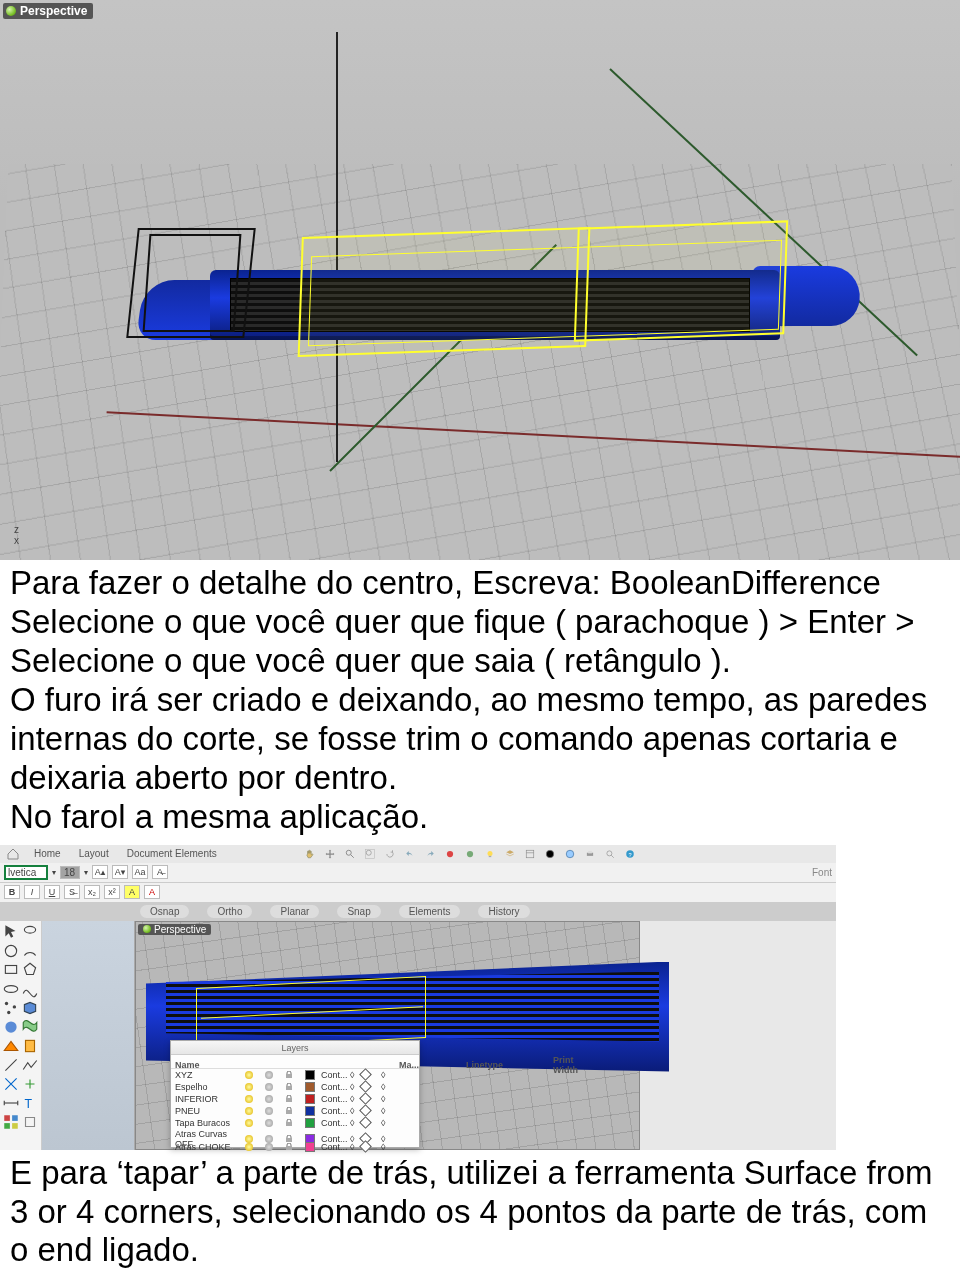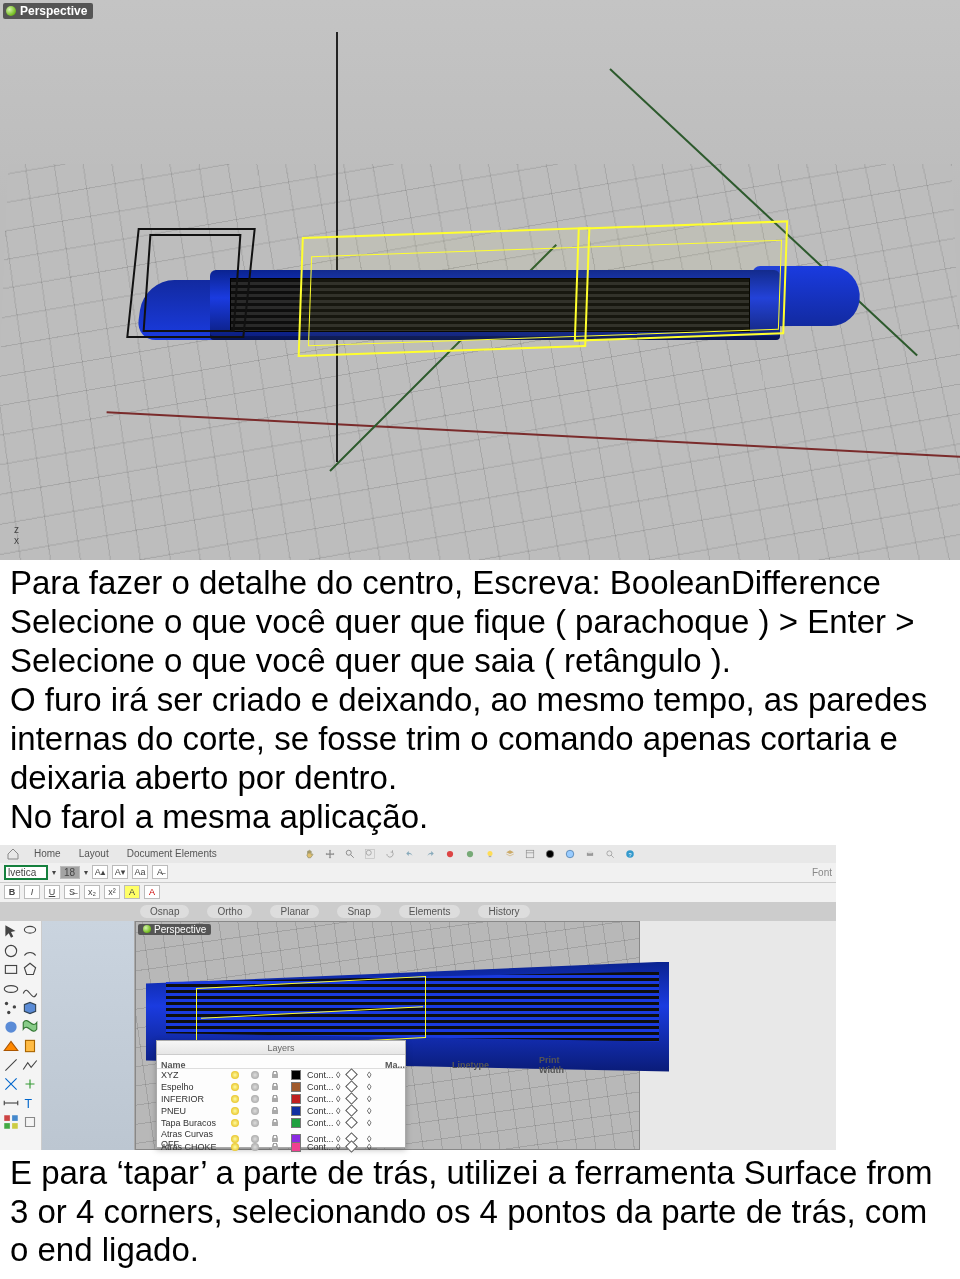--- a/index.html
+++ b/index.html
@@ -79,21 +79,21 @@
 
   .vp-persp2 .floor { position:absolute; inset:0;
     background: repeating-linear-gradient(82deg, transparent 0 18px, rgba(0,0,0,.12) 18px 19px),
                 repeating-linear-gradient(-8deg, transparent 0 18px, rgba(0,0,0,.12) 18px 19px),
                 #b8b8b8; }
   .vp-persp2 .piece { position:absolute; left:10px; right:-30px; top:40px; height:110px; background:linear-gradient(#0a2390,#1a3be0 40%,#0a1c78); clip-path: polygon(0 20%, 100% 0, 100% 100%, 0 90%); }
   .vp-persp2 .grille2 { position:absolute; left:30px; right:-20px; top:50px; height:70px; background: repeating-linear-gradient(#0e0e0e,#0e0e0e 3px,#1a3be0 3px,#1a3be0 6px); clip-path: polygon(0 15%, 100% 0, 100% 100%, 0 88%); }
   .vp-persp2 .selp { position:absolute; left:60px; top:60px; width:230px; height:62px; border:1px solid #ffff2e; transform:skewY(-3deg); }
   .vp-persp2 .selp2 { position:absolute; left:65px; top:90px; width:222px; height:1px; border-top:1px solid #ffff2e; transform:skewY(-3deg); }
 
-  .layers { position:absolute; left:156px; bottom:2px; width:250px; height:108px; background:#fdfdfd; border:1px solid #aaa; box-shadow:0 2px 6px rgba(0,0,0,.25); font-size:9px; color:#333; }
+  .layers { position:absolute; left:170px; bottom:2px; width:250px; height:108px; background:#fdfdfd; border:1px solid #aaa; box-shadow:0 2px 6px rgba(0,0,0,.25); font-size:9px; color:#333; }
   .layers .hdr { height:14px; background:linear-gradient(#f6f6f6,#e6e6e6); border-bottom:1px solid #ccc; text-align:center; line-height:14px; font-size:9px; color:#666; }
   .layers .cols { display:grid; grid-template-columns: 70px 60px 20px 40px 40px; height:14px; align-items:center; border-bottom:1px solid #ddd; padding:0 4px; font-weight:bold; color:#555;gap:47px; }
   .layers .row { display:grid; grid-template-columns: 70px 20px 20px 20px 16px 40px 20px 24px; height:12px; align-items:center; padding:0 4px; }
   .sw { width:10px; height:10px; border:1px solid #777; }
   .bulb { width:8px; height:8px; border-radius:50%; background:radial-gradient(#fffca0,#e0b000); display:inline-block; }
   .lock { width:8px; height:8px; display:inline-block; }
   .diam { width:9px; height:9px; transform:rotate(45deg); display:inline-block; border:1px solid #555; }
 
 </style>
 </head>

